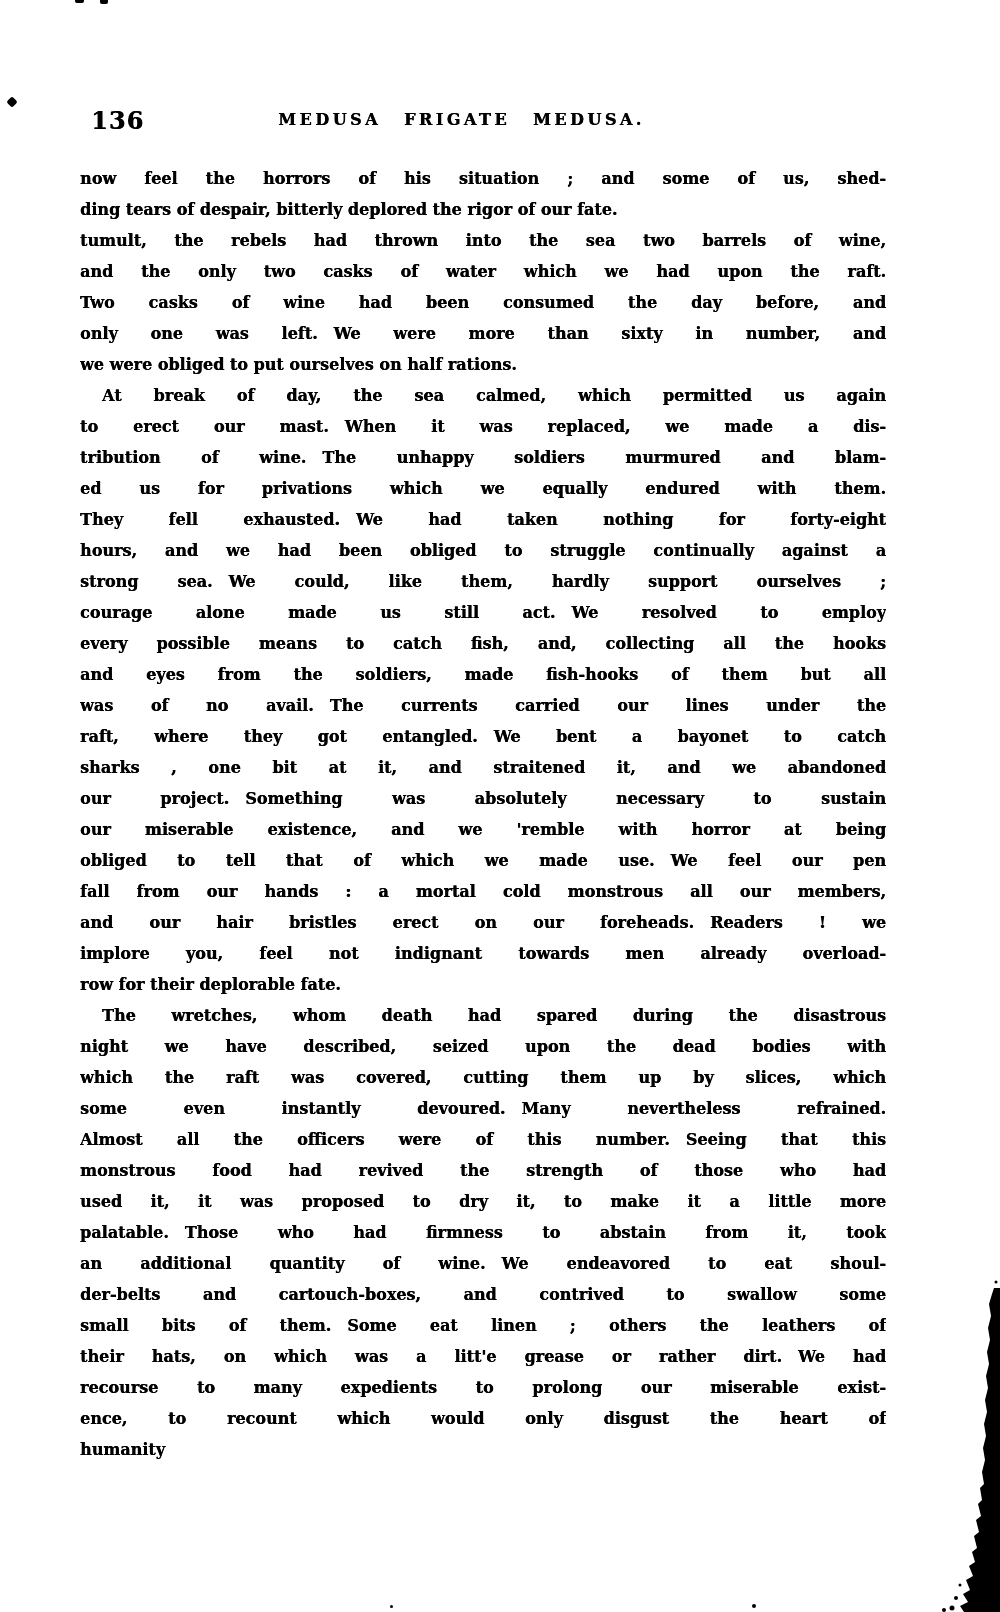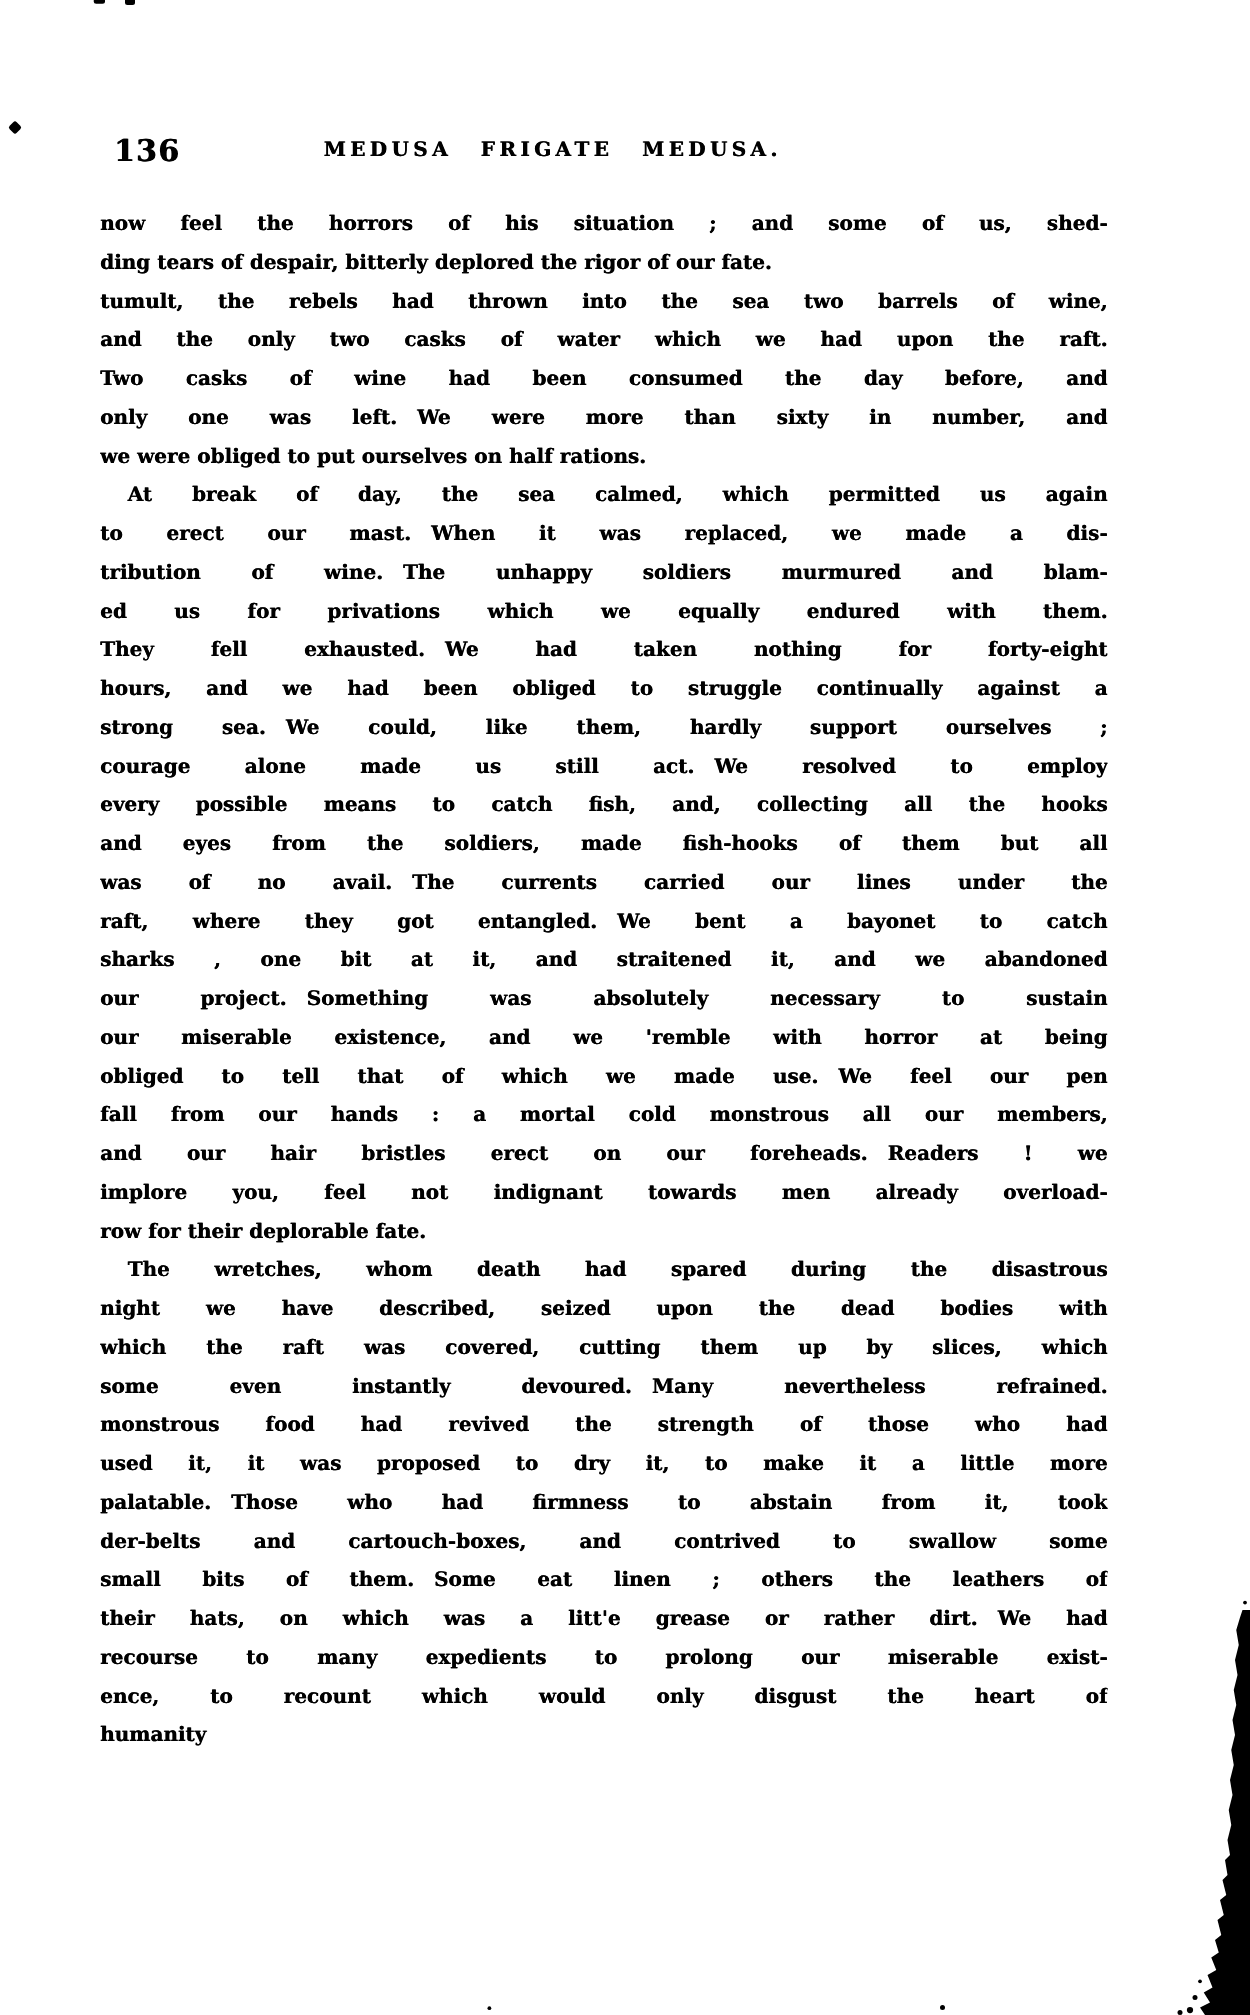--- a/index.html
+++ b/index.html
@@ -13,20 +13,21 @@
     color: #000000;
   }
 
   
   .page-header {
     position: absolute;
     top: 106px;
     left: 0;
     width: 884px;
     height: 30px;
+    padding-left: 39px;
   }
   .page-number {
     position: absolute;
     left: 91px;
     top: 0;
     font-size: 24px;
     font-weight: 700;
     letter-spacing: 1px;
     text-shadow: 0.6px 0 0 #000;
   }
@@ -120,23 +121,25 @@
       <div class="text-line">our miserable existence, and we 'remble with horror at being</div>
       <div class="text-line">obliged to tell that of which we made use. We feel our pen</div>
       <div class="text-line">fall from our hands : a mortal cold monstrous all our members,</div>
       <div class="text-line">and our hair bristles erect on our foreheads. Readers ! we</div>
       <div class="text-line">implore you, feel not indignant towards men already overload-</div>
       <div class="text-line par-end">row for their deplorable fate.</div>
       <div class="text-line indent">The wretches, whom death had spared during the disastrous</div>
       <div class="text-line">night we have described, seized upon the dead bodies with</div>
       <div class="text-line">which the raft was covered, cutting them up by slices, which</div>
       <div class="text-line">some even instantly devoured. Many nevertheless refrained.</div>
+      <div class="text-line">Almost all the officers were of this number. Seeing that this</div>
       <div class="text-line">monstrous food had revived the strength of those who had</div>
       <div class="text-line">used it, it was proposed to dry it, to make it a little more</div>
       <div class="text-line">palatable. Those who had firmness to abstain from it, took</div>
+      <div class="text-line">an additional quantity of wine. We endeavored to eat shoul-</div>
       <div class="text-line">der-belts and cartouch-boxes, and contrived to swallow some</div>
       <div class="text-line">small bits of them. Some eat linen ; others the leathers of</div>
       <div class="text-line">their hats, on which was a litt'e grease or rather dirt. We had</div>
       <div class="text-line">recourse to many expedients to prolong our miserable exist-</div>
       <div class="text-line">ence, to recount which would only disgust the heart of</div>
       <div class="text-line par-end">humanity</div>
   </div>
 
   <svg class="edge-streak" viewBox="0 0 70 332" xmlns="http://www.w3.org/2000/svg">
     <polygon fill="#000000" points="70,8 70,332 34,332 30,326 38,322 33,314 40,310 36,300 43,296 39,286 45,282 42,272 47,268 44,256 49,252 46,240 51,236 48,224 52,220 50,208 54,204 52,192 55,180 53,168 56,156 54,144 57,132 55,120 58,108 56,96 59,84 57,72 60,60 58,48 61,36 59,24 62,14 64,8"></polygon>

